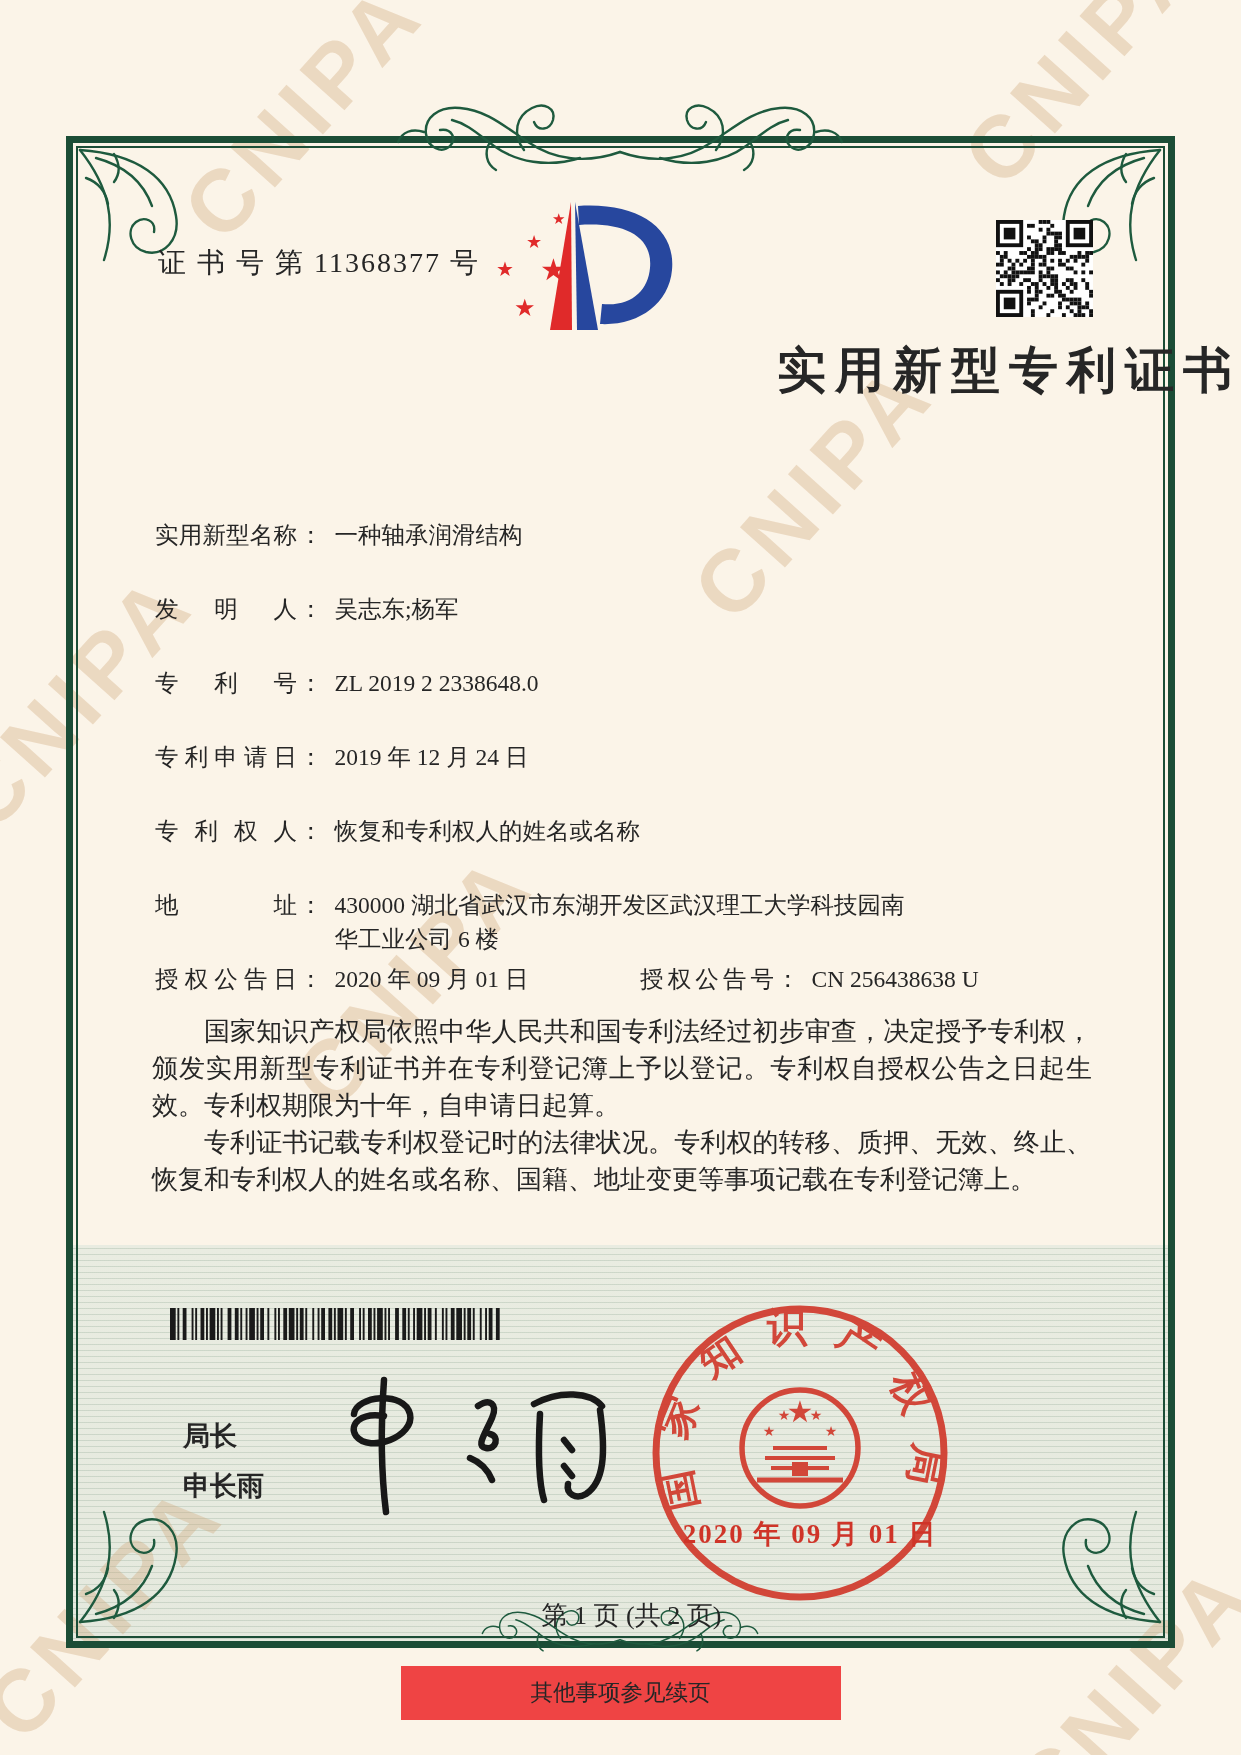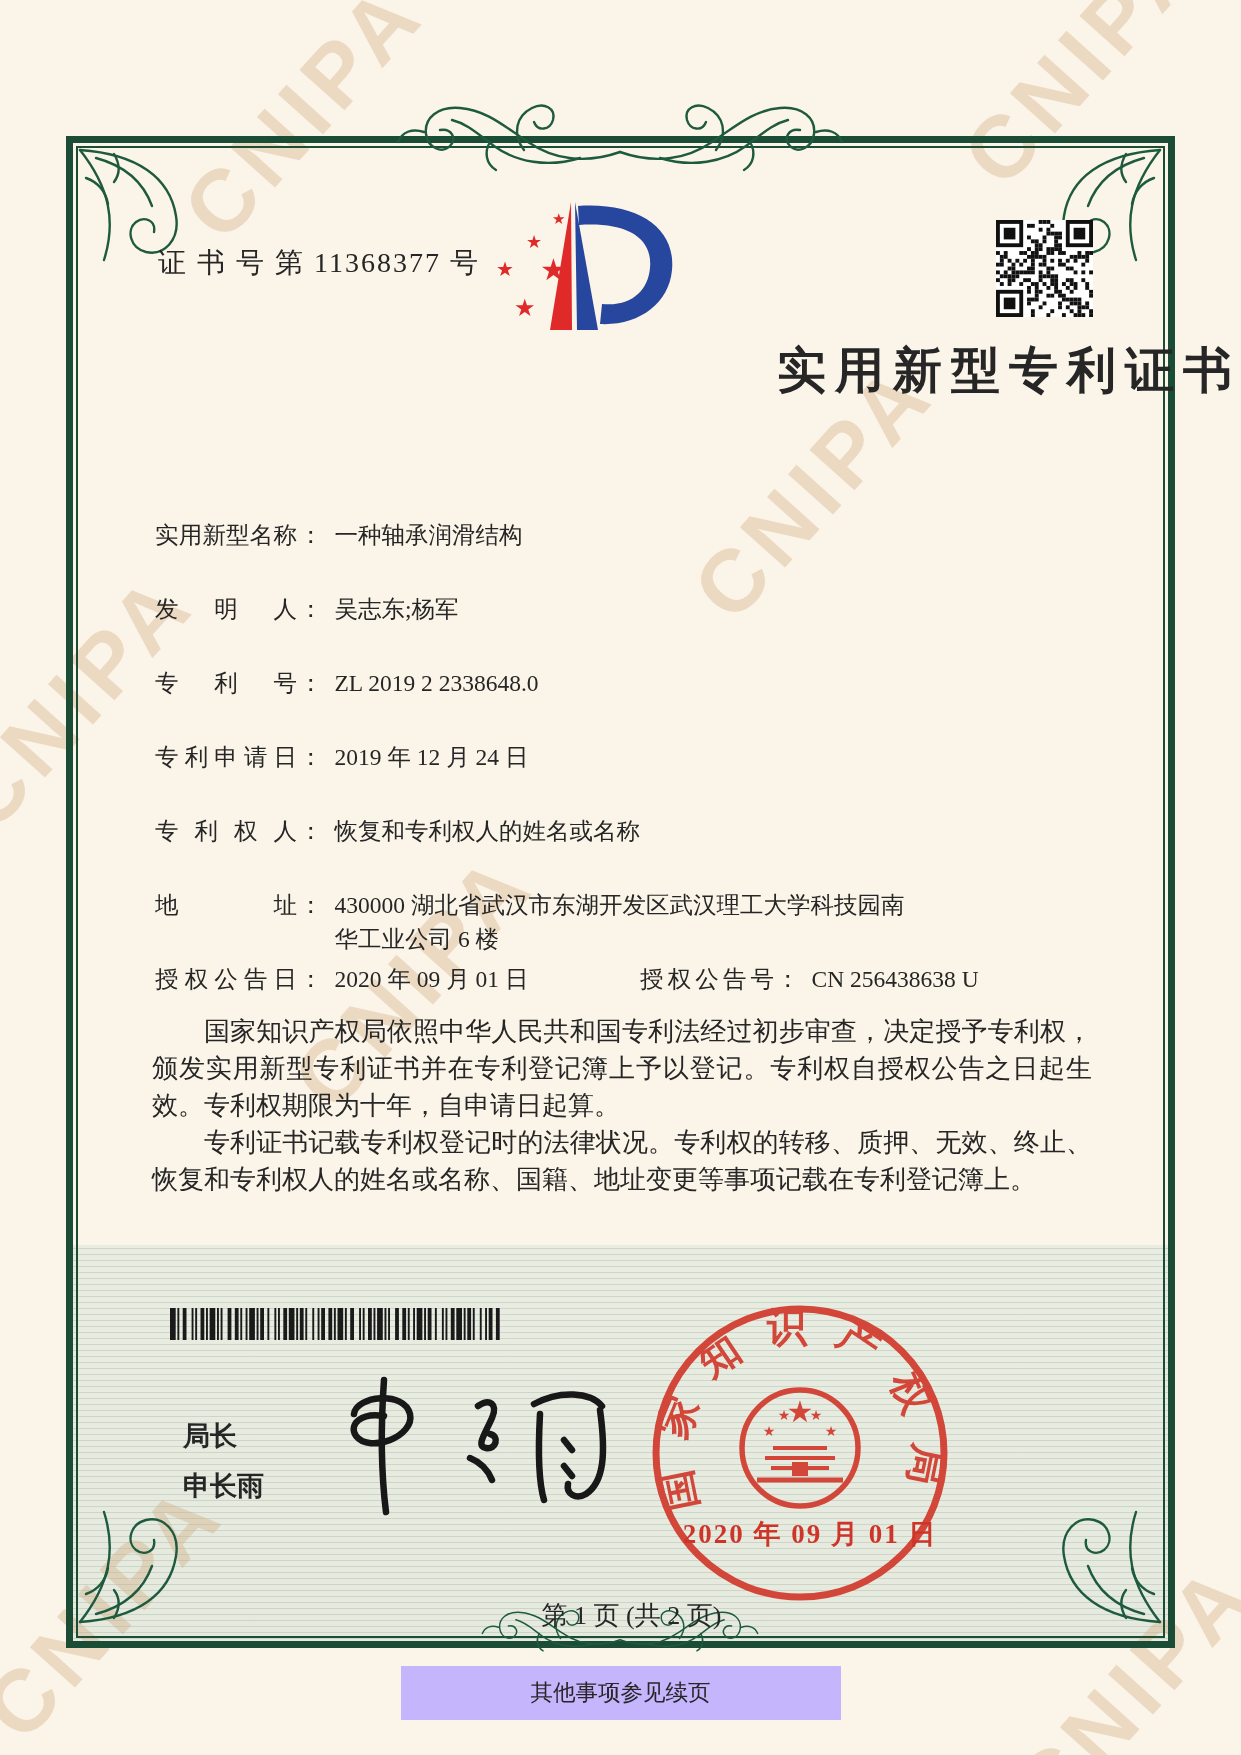--- a/index.html
+++ b/index.html
@@ -51,21 +51,21 @@
   .director-name{position:absolute;left:183px;top:1468px;z-index:4;
       font-family:"Liberation Sans","DejaVu Sans",sans-serif;font-size:27px;font-weight:600;}
   .sig{position:absolute;left:318px;top:1362px;z-index:4;}
 
   .seal{position:absolute;left:645px;top:1298px;z-index:4;opacity:.92;}
   .seal-date{position:absolute;left:655px;top:1516px;width:310px;text-align:center;z-index:5;
       color:#cf3428;font-size:27px;font-weight:bold;letter-spacing:2px;}
 
   .page-info{position:absolute;left:11px;width:100%;top:1598px;text-align:center;font-size:26px;z-index:4;}
   .note-box{position:absolute;left:50%;transform:translateX(-50%);top:1666px;width:440px;height:54px;
-      background:#c4b5fd;z-index:4;text-align:center;line-height:54px;font-size:22.5px;}
+      background:#ef4444;z-index:4;text-align:center;line-height:54px;font-size:22.5px;}
 </style>
 </head>
 <body>
 
 <svg width="0" height="0" style="position:absolute">
   <defs>
     <g id="curlTL" stroke="#1e5a3e" stroke-width="2.4" fill="none" stroke-linecap="round">
       <path d="M6 6 C64 10 96 34 102 72 C106 96 90 112 72 108 C56 104 52 86 62 78 C70 72 82 76 80 88"></path>
       <path d="M6 6 C36 44 42 78 30 116"></path>
       <path d="M22 14 C52 22 70 40 78 62"></path>

